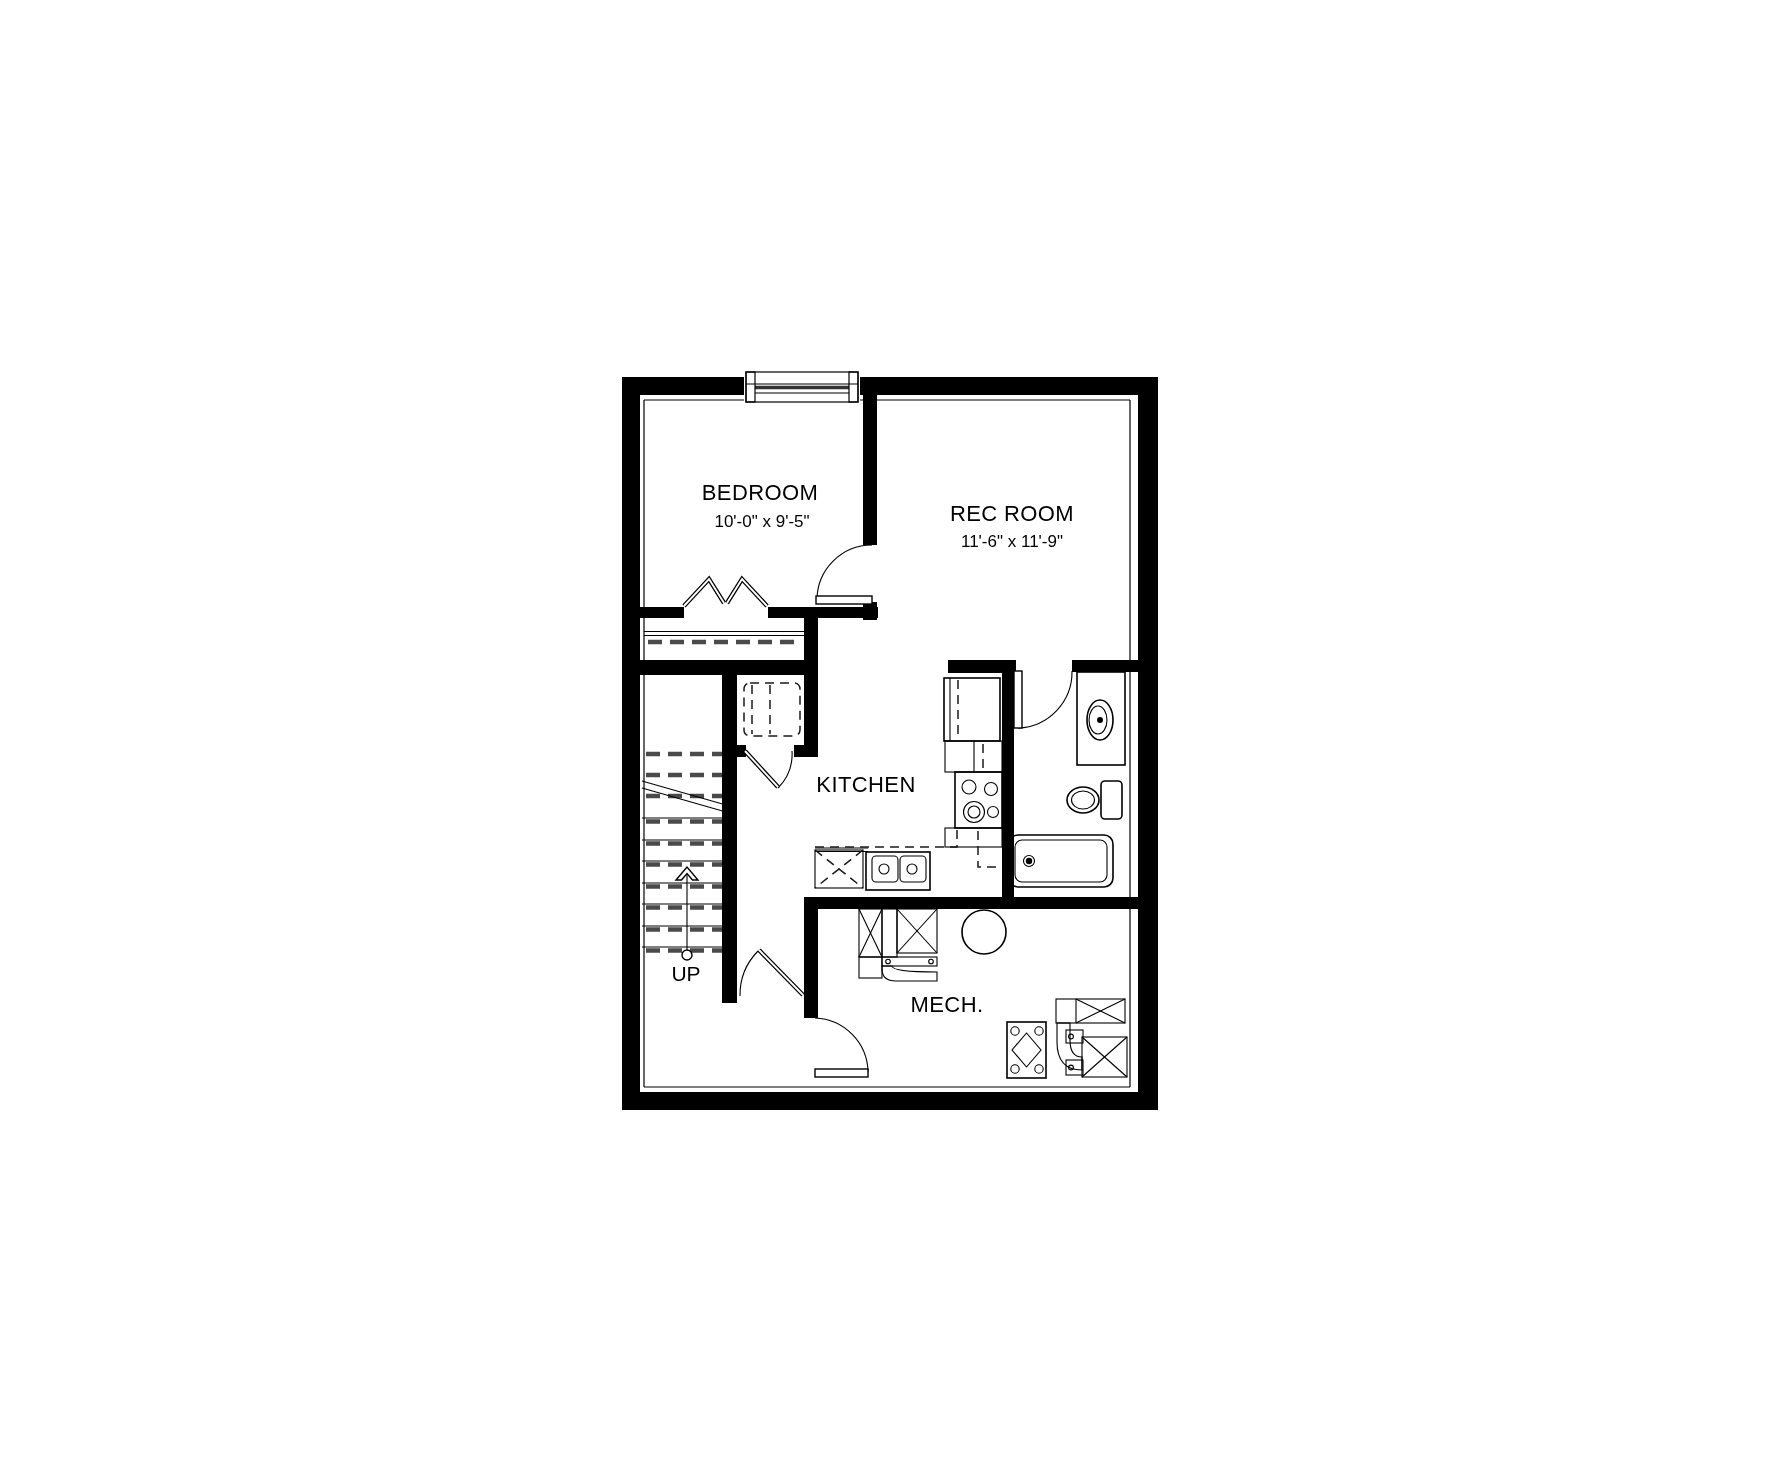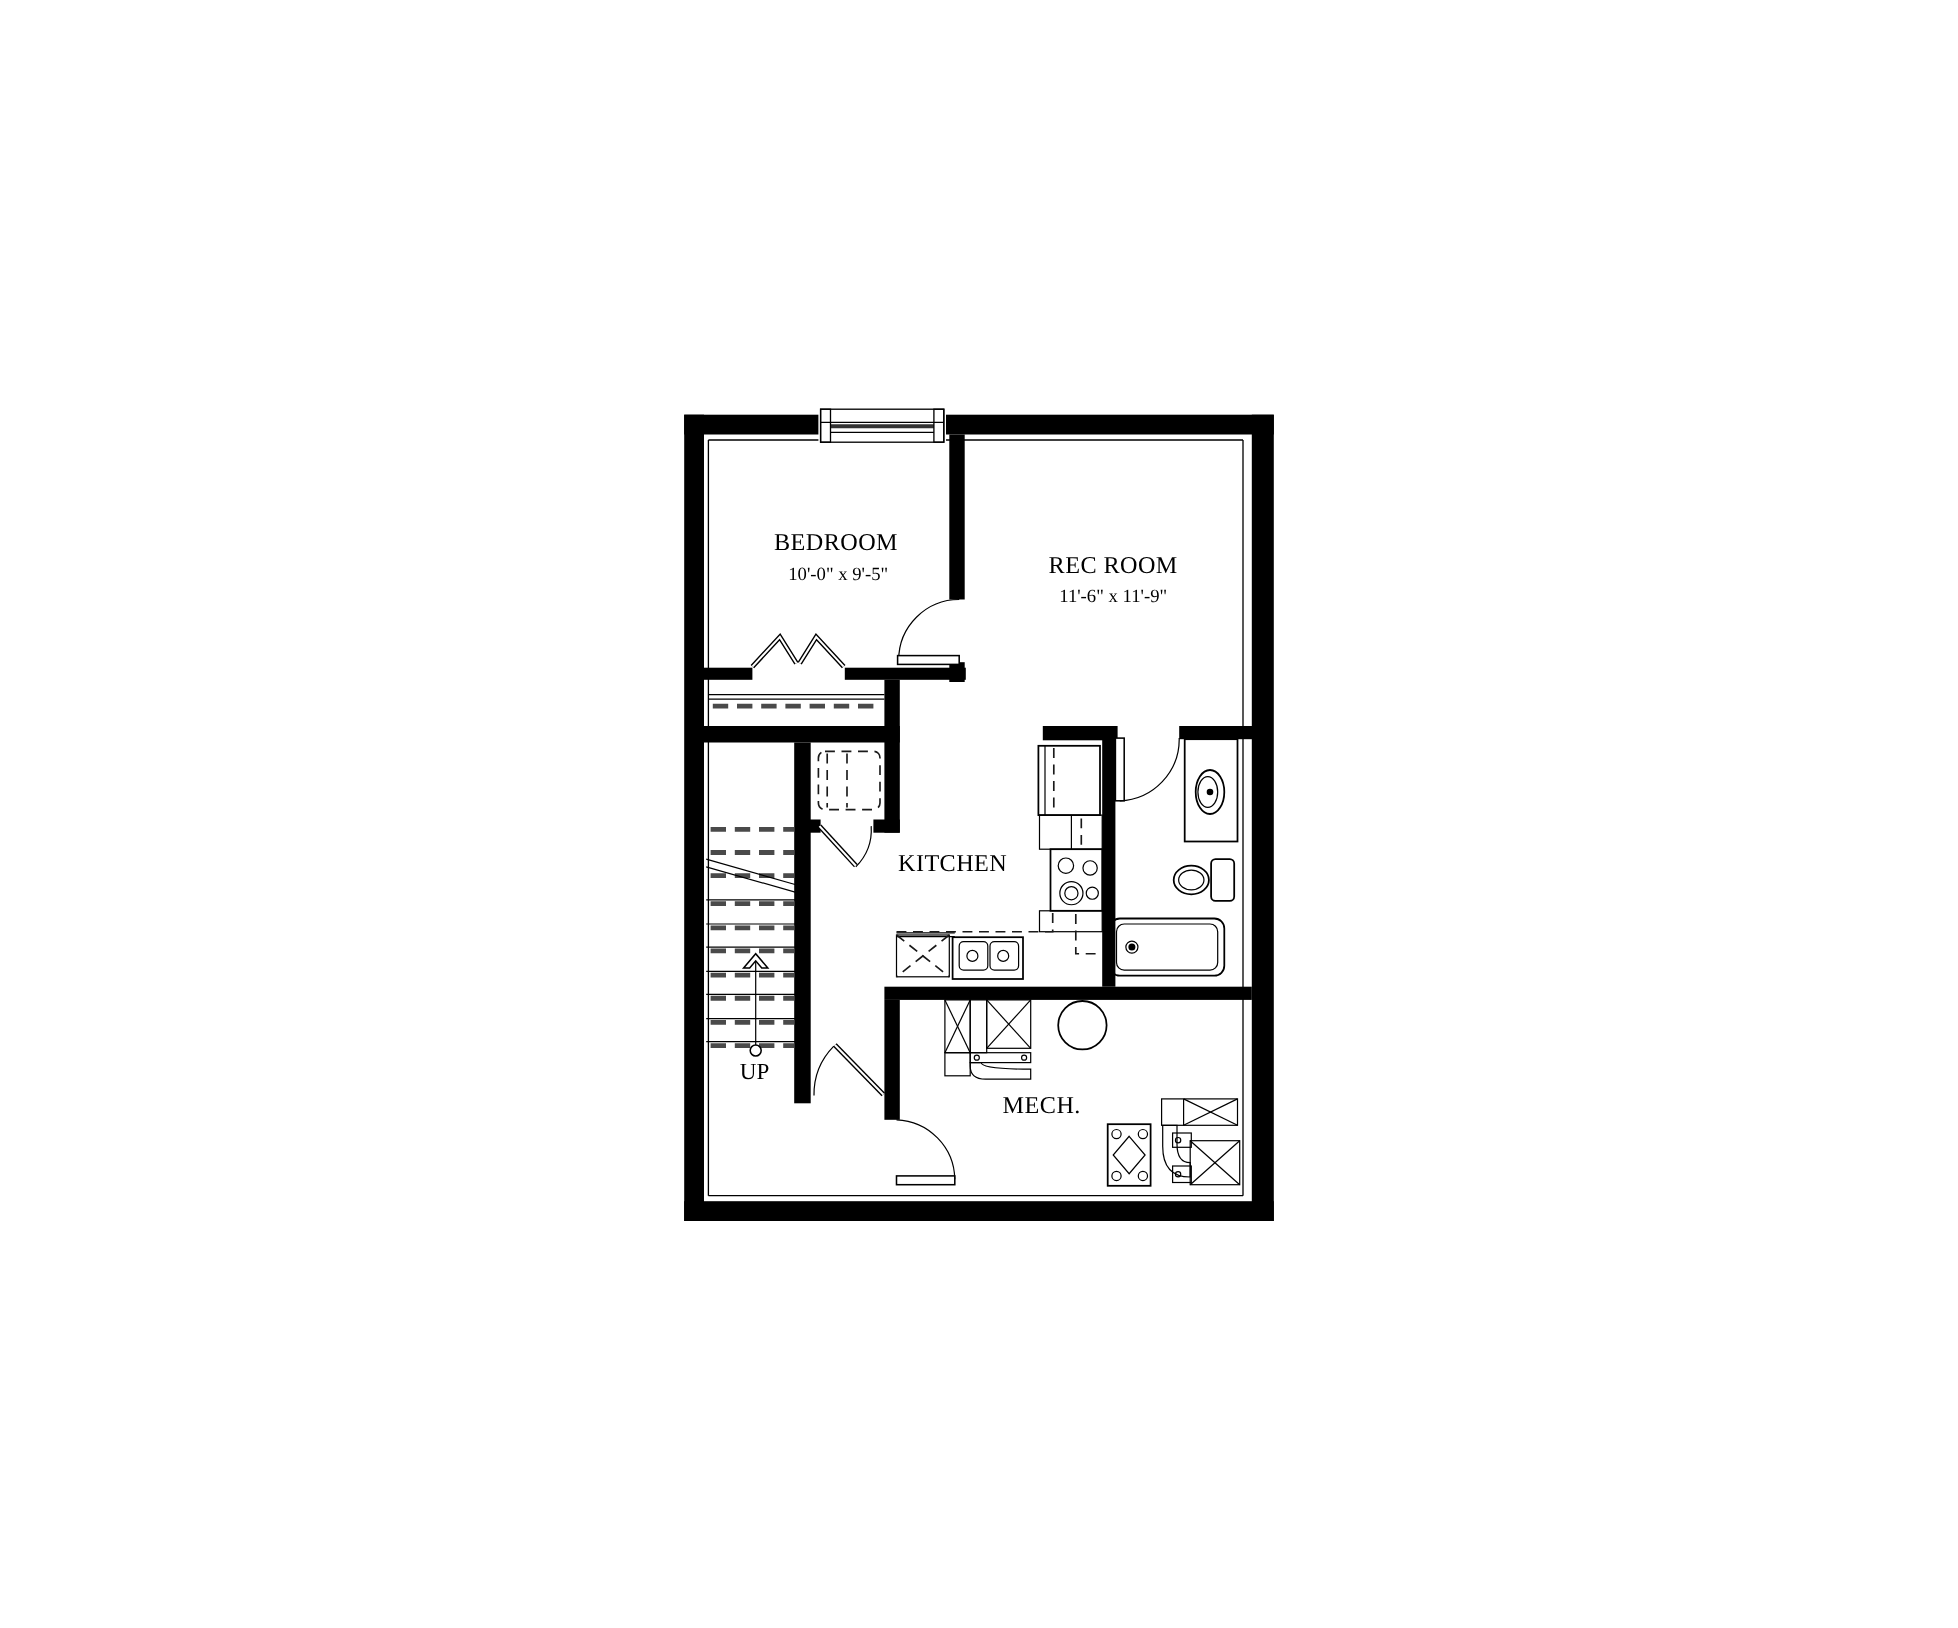--- a/index.html
+++ b/index.html
@@ -1,17 +1,17 @@
 <!DOCTYPE html>
 <html><head>
 <meta charset="utf-8">
 <style>
   html,body{margin:0;padding:0;background:#ffffff;}
   .page{position:relative;width:1780px;height:1480px;background:#ffffff;overflow:hidden;
-        font-family:Liberation Serif, serif;}
+        font-family:Liberation Sans, sans-serif;}
   svg{position:absolute;left:0;top:0;}
   .ln{stroke:#000;stroke-width:1.2;fill:none;}
   .th{stroke:#000;stroke-width:1.6;fill:none;}
   .thin{stroke:#000;stroke-width:1.1;fill:none;}
   .wf{fill:#fff;stroke:#000;stroke-width:1.4;}
   .dashhv{stroke:#4a4a4a;stroke-width:4.4;stroke-dasharray:14 8;fill:none;}
   .dashthin{stroke:#1a1a1a;stroke-width:1.5;stroke-dasharray:9 6;fill:none;}
   .dblout{stroke:#000;stroke-width:4.4;fill:none;}
   .dblin{stroke:#fff;stroke-width:1.9;fill:none;}
   text{fill:#000;}

